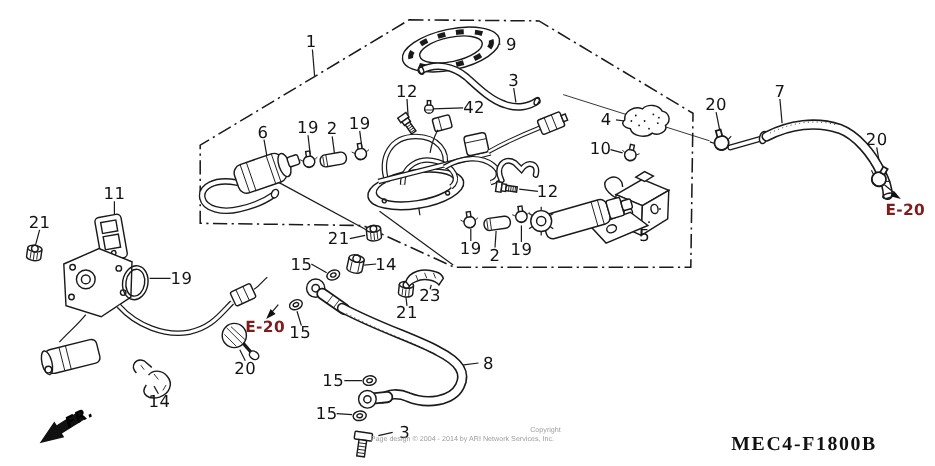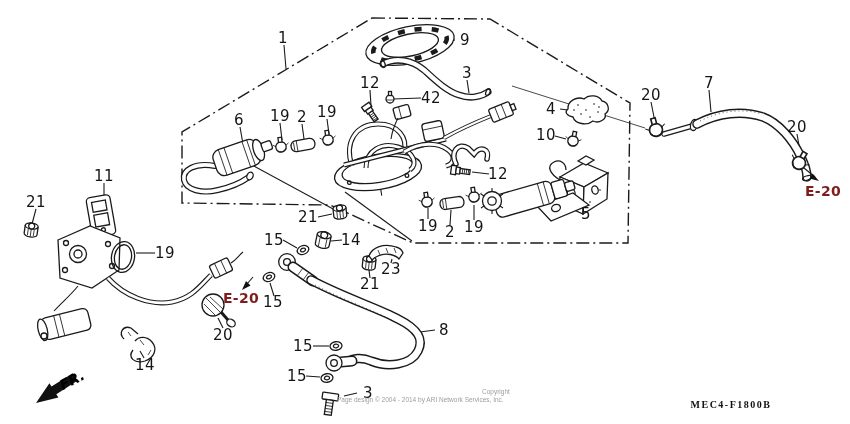--- a/index.html
+++ b/index.html
@@ -6,21 +6,21 @@
   .stage{position:relative;width:850px;height:424px;background:#ffffff;overflow:hidden;
          font-family:"DejaVu Sans",sans-serif;}
   .stage svg{position:absolute;left:0;top:0;}
   .callout{position:absolute;transform:translate(-50%,-50%);font-size:15px;color:#141414;
            letter-spacing:.4px;white-space:nowrap;}
   .ref{position:absolute;transform:translate(-50%,-50%);font-size:14px;font-weight:bold;color:#7f1d1d;
        letter-spacing:.3px;white-space:nowrap;}
   .fr{position:absolute;transform:translate(-50%,-50%) rotate(-27deg);font-size:14px;font-weight:bold;
       font-style:italic;color:#000;white-space:nowrap;}
   .code{position:absolute;transform:translate(-50%,-50%);font-family:"Liberation Serif",serif;
-        font-weight:bold;font-size:10px;letter-spacing:1.5px;color:#111;white-space:nowrap;}
+        font-weight:bold;font-size:18px;letter-spacing:1.5px;color:#111;white-space:nowrap;}
   .wm{position:absolute;font-size:6.5px;color:#9d9d9d;font-family:"Liberation Sans",sans-serif;
       white-space:nowrap;}
   
   .ln{stroke:#1a1a1a;stroke-width:1.1;fill:none;}
   .sh{stroke:#1a1a1a;stroke-width:1.3;fill:#fff;}
   .shn{stroke:#1a1a1a;stroke-width:1.3;fill:none;}
   .thin{stroke:#1a1a1a;stroke-width:.8;fill:none;}
   .blk{fill:#111;}
 </style>
 </head>

